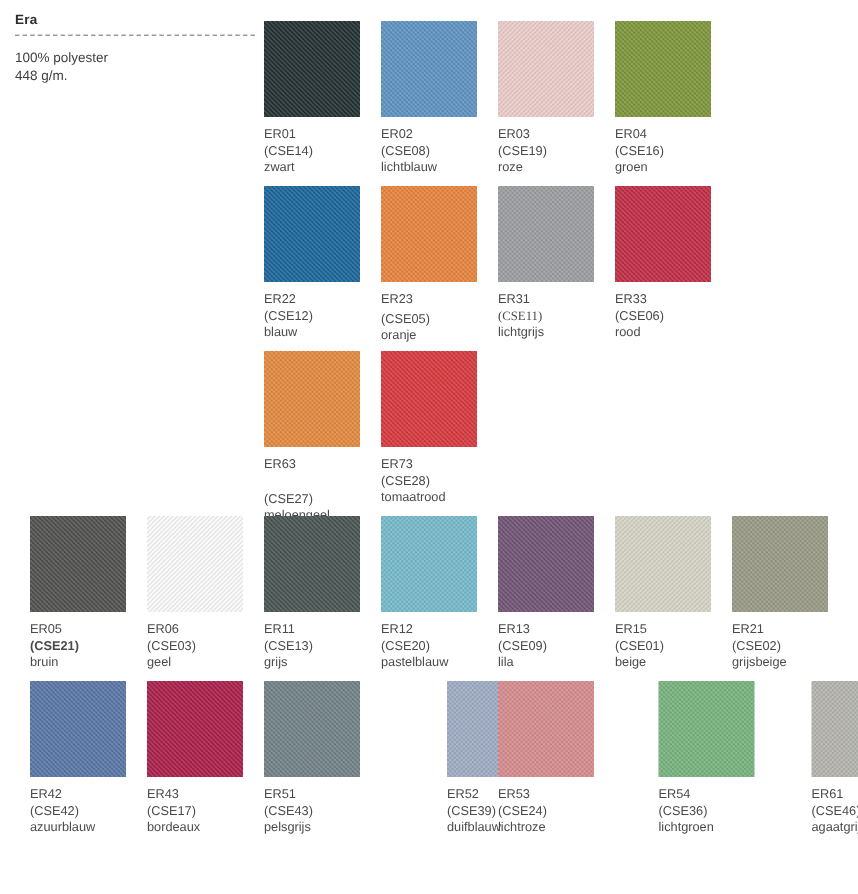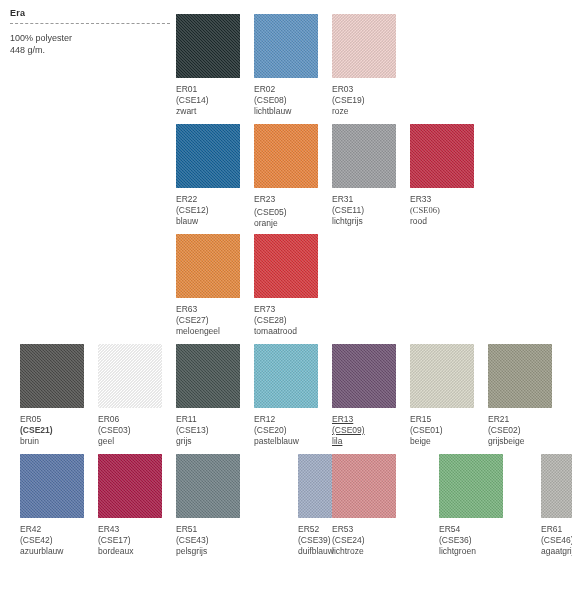--- a/index.html
+++ b/index.html
@@ -100,52 +100,58 @@
         <div class="chip-label">ER02</div>
         <div class="chip-label" style="margin-top: 0px;">(CSE08)</div>
         <div class="chip-label" style="margin-top: 0px;">lichtblauw</div>
       </div>
       <div class="swatch-cell" style="left: 332px;">
         <div class="chip" style="background: rgb(240, 207, 203);"></div>
         <div class="chip-label">ER03</div>
         <div class="chip-label" style="margin-top: 0px;">(CSE19)</div>
         <div class="chip-label" style="margin-top: 0px;">roze</div>
       </div>
+      <div class="swatch-cell" style="left: 410px;">
+        <div class="chip" style="background: rgb(125, 150, 54);"></div>
+        <div class="chip-label">ER04</div>
+        <div class="chip-label" style="margin-top: 0px;">(CSE16)</div>
+        <div class="chip-label" style="margin-top: 0px;">groen</div>
+      </div>
     </div>
     <div class="swatch-row" style="top: 124px; padding-left: 26px;">
       <div class="swatch-cell" style="left: 176px;">
         <div class="chip" style="background: rgb(20, 99, 155);"></div>
         <div class="chip-label">ER22</div>
         <div class="chip-label" style="margin-top: 0px;">(CSE12)</div>
         <div class="chip-label" style="margin-top: 0px;">blauw</div>
       </div>
       <div class="swatch-cell" style="left: 254px;">
         <div class="chip" style="background: rgb(236, 130, 57);"></div>
         <div class="chip-label">ER23</div>
         <div class="chip-label" style="margin-top: 2px;">(CSE05)</div>
         <div class="chip-label" style="margin-top: 0px;">oranje</div>
       </div>
       <div class="swatch-cell" style="left: 332px;">
         <div class="chip" style="background: rgb(155, 157, 160);"></div>
         <div class="chip-label">ER31</div>
-        <div class="chip-label" style="margin-top: 0px;">(CSE11)</div>
+        <div class="chip-label" style="margin-top: 0px; font-family: Liberation Serif, serif;">(CSE11)</div>
         <div class="chip-label" style="margin-top: 0px;">lichtgrijs</div>
       </div>
       <div class="swatch-cell" style="left: 410px;">
         <div class="chip" style="background: rgb(195, 39, 64);"></div>
         <div class="chip-label">ER33</div>
-        <div class="chip-label" style="margin-top: 0px; font-family: Liberation Serif, serif;">(CSE06)</div>
+        <div class="chip-label" style="margin-top: 0px;">(CSE06)</div>
         <div class="chip-label" style="margin-top: 0px;">rood</div>
       </div>
     </div>
     <div class="swatch-row" style="top: 234px;">
       <div class="swatch-cell" style="left: 176px;">
         <div class="chip" style="background: rgb(232, 136, 58);"></div>
         <div class="chip-label">ER63</div>
-        <div class="chip-label" style="margin-top: 0px;">(CSE27)</div>
+        <div class="chip-label" style="margin-top: 12px;">(CSE27)</div>
         <div class="chip-label" style="margin-top: 0px;">meloengeel</div>
       </div>
       <div class="swatch-cell" style="left: 254px;">
         <div class="chip" style="background: rgb(218, 51, 57);"></div>
         <div class="chip-label">ER73</div>
         <div class="chip-label" style="margin-top: 0px;">(CSE28)</div>
         <div class="chip-label" style="margin-top: 0px;">tomaatrood</div>
       </div>
     </div>
     <div class="swatch-row" style="top: 344px;">
@@ -166,21 +172,21 @@
         <div class="chip-label">ER11</div>
         <div class="chip-label" style="margin-top: 0px;">(CSE13)</div>
         <div class="chip-label" style="margin-top: 0px;">grijs</div>
       </div>
       <div class="swatch-cell" style="left: 254px;">
         <div class="chip" style="background: rgb(116, 188, 206);"></div>
         <div class="chip-label">ER12</div>
         <div class="chip-label" style="margin-top: 0px;">(CSE20)</div>
         <div class="chip-label" style="margin-top: 0px;">pastelblauw</div>
       </div>
-      <div class="swatch-cell" style="left: 332px; text-decoration: underline;">
+      <div class="swatch-cell" style="left: 332px;">
         <div class="chip" style="background: rgb(110, 81, 114);"></div>
         <div class="chip-label">ER13</div>
         <div class="chip-label" style="margin-top: 0px;">(CSE09)</div>
         <div class="chip-label" style="margin-top: 0px;">lila</div>
       </div>
       <div class="swatch-cell" style="left: 410px;">
         <div class="chip" style="background: rgb(216, 215, 199);"></div>
         <div class="chip-label">ER15</div>
         <div class="chip-label" style="margin-top: 0px;">(CSE01)</div>
         <div class="chip-label" style="margin-top: 0px;">beige</div>

